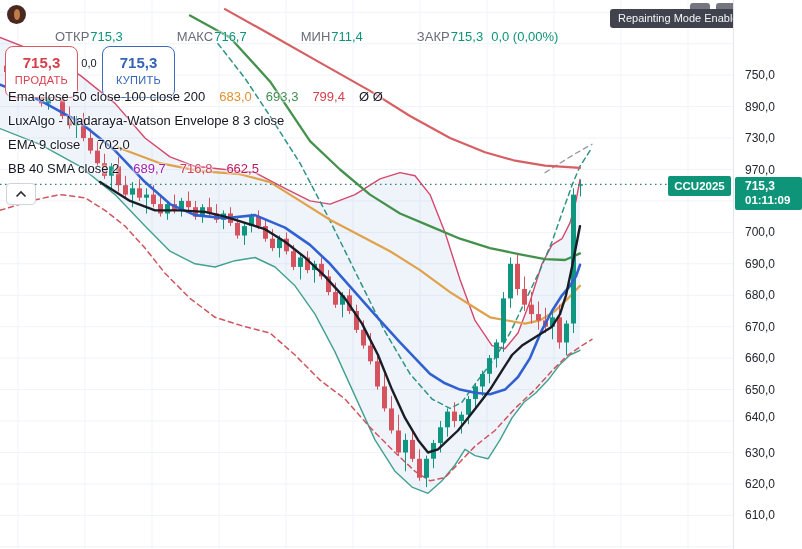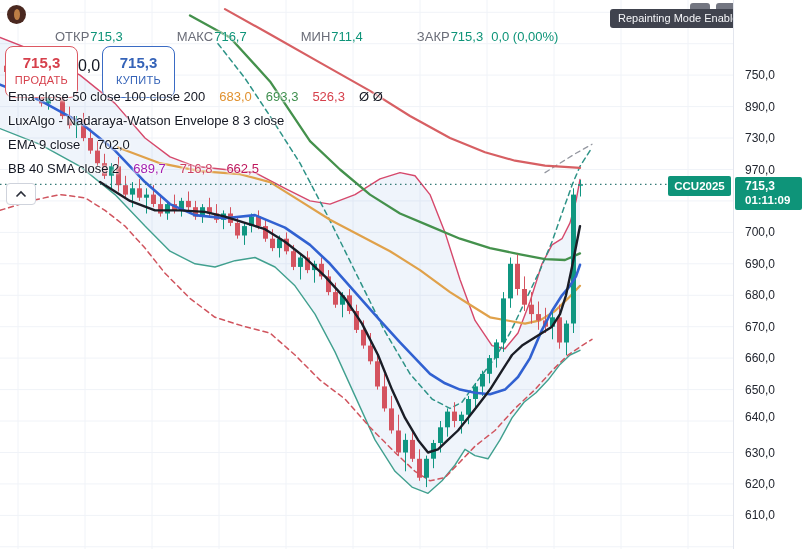--- a/index.html
+++ b/index.html
@@ -30,21 +30,21 @@
   #ohlc .val { color:#0e9479; margin-left:1px; }
   #ohlc .pair { display:flex; }
 
   
   .trade-btn { width:73px; height:52px; border-radius:8px; background:#fff; text-align:center;
                padding-top:7px; cursor:pointer; }
   #sell-btn { left:5px; top:46px; border:1.5px solid #dd5862; color:#d6404c; }
   #buy-btn  { left:102px; top:46px; border:1.5px solid #3a6bc4; color:#3563b8; }
   .trade-btn .price { font-size:15px; font-weight:bold; }
   .trade-btn .side  { font-size:11px; margin-top:3px; letter-spacing:.3px; }
-  #spread { left:76px; top:57px; width:26px; text-align:center; font-size:16px; color:#131722; }
+  #spread { left:76px; top:57px; width:26px; text-align:center; font-size:11px; color:#131722; }
 
   
   .legend-row { left:8px; font-size:13px; white-space:nowrap; display:flex; gap:14px; }
   .legend-row .t { color:#131722; }
   .lv { font-weight:normal; }
 
   
   #collapse-btn { left:6px; top:183px; width:30px; height:22px; background:#fff;
                   border:1px solid #cfd3dc; border-radius:4px; display:flex;
                   align-items:center; justify-content:center; cursor:pointer; }
@@ -319,21 +319,21 @@
   <div class="ov" id="spread">0,0</div>
   <div class="ov trade-btn" id="buy-btn">
     <div class="price">715,3</div>
     <div class="side">КУПИТЬ</div>
   </div>
 
   <div class="ov legend-row halo" style="top:89px">
     <span class="t">Ema close 50 close 100 close 200</span>
     <span class="lv" style="color:#e0912f">683,0</span>
     <span class="lv" style="color:#3f8f4f">693,3</span>
-    <span class="lv" style="color:#d6404c">526,3</span>
+    <span class="lv" style="color:#d6404c">799,4</span>
     <span class="t">Ø Ø</span>
   </div>
   <div class="ov legend-row halo" style="top:113px">
     <span class="t">LuxAlgo - Nadaraya-Watson Envelope 8 3 close</span>
   </div>
   <div class="ov legend-row halo" style="top:137px">
     <span class="t">EMA 9 close</span>
     <span class="t" style="margin-left:3px">702,0</span>
   </div>
   <div class="ov legend-row halo" style="top:161px">

